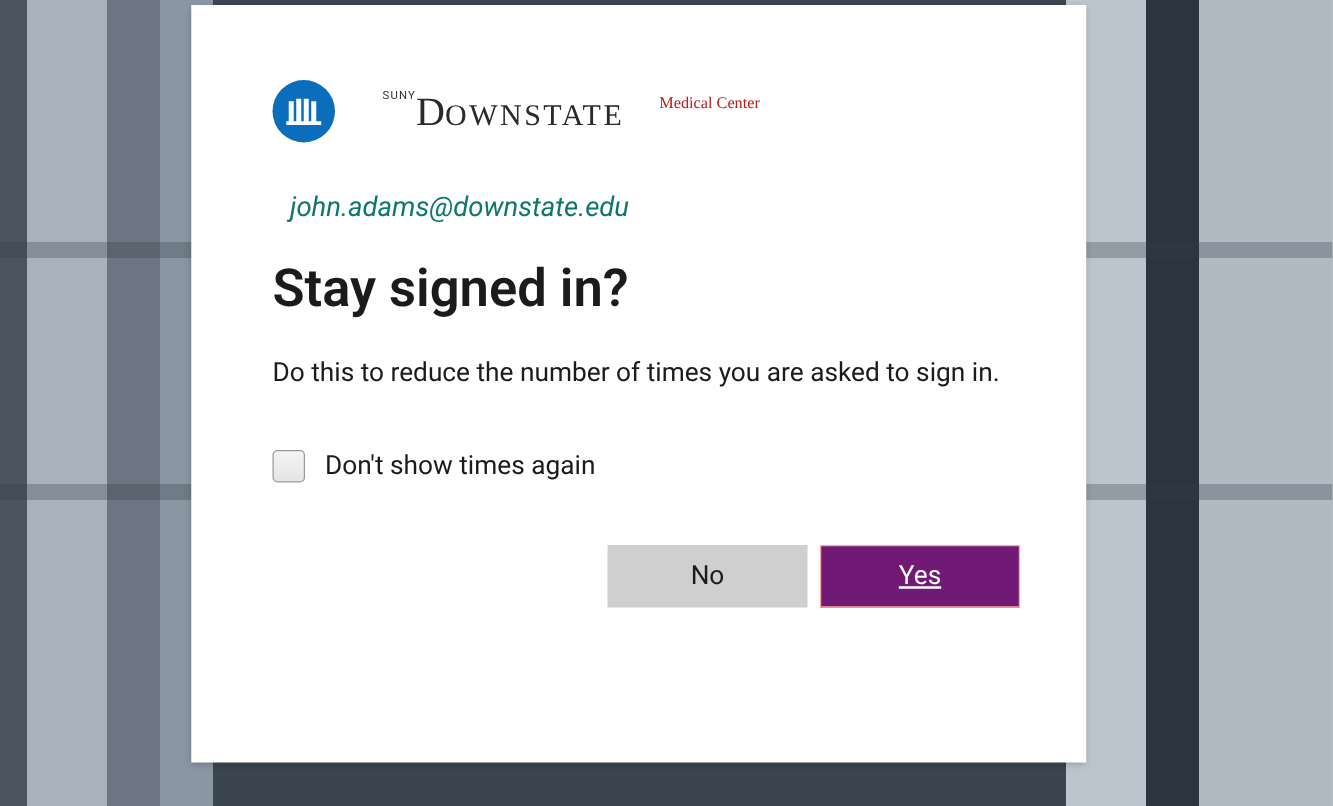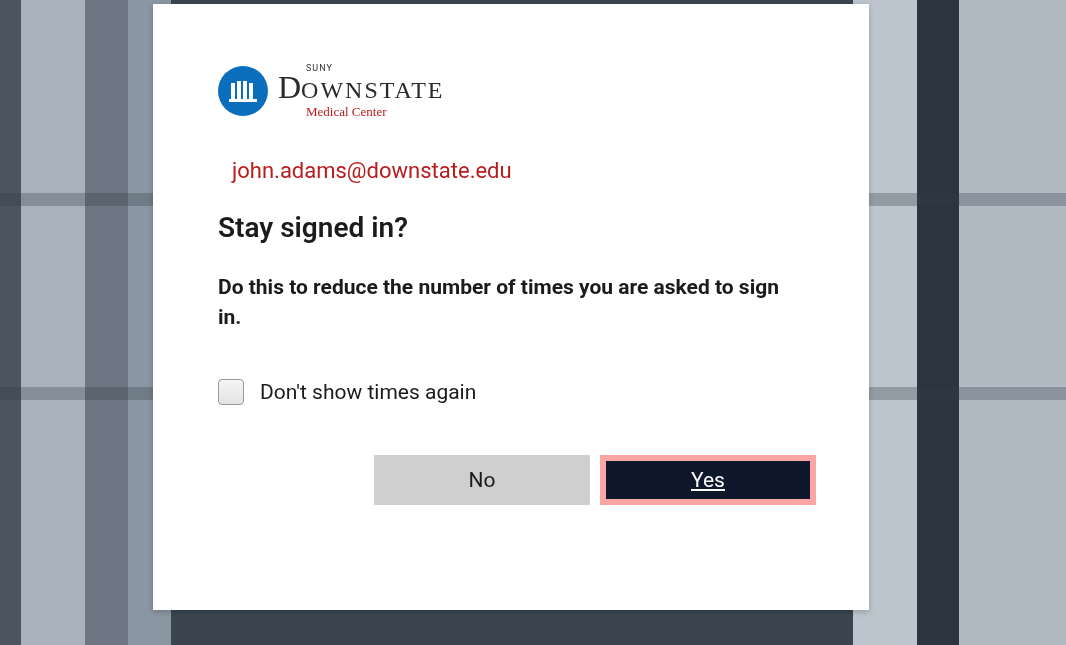--- a/index.html
+++ b/index.html
@@ -60,21 +60,21 @@
       display: flex;
       align-items: center;
       justify-content: center;
     }
     .logo-medallion svg {
       width: 36px;
       height: 36px;
     }
     .logo-text {
       display: flex;
-      flex-direction: column;
+      flex-direction: row;
       line-height: 1;
     }
     .logo-text .suny {
       font-size: 9px;
       letter-spacing: 1px;
       color: #333;
       margin-left: 28px;
       margin-bottom: -2px;
     }
     .logo-text .main {
@@ -95,36 +95,36 @@
     }
     .logo-text .sub {
       font-size: 13px;
       color: #b91c1c;
       margin-left: 28px;
       margin-top: 2px;
       font-family: Georgia, "Times New Roman", serif;
     }
     .email {
       font-size: 22px;
-      color: #b91c1c;
+      color: #0f766e;
       margin-left: 14px;
       margin-bottom: 28px;
+      font-style: italic;
     }
     .heading {
-      font-size: 28px;
+      font-size: 42px;
       font-weight: 600;
       color: #1b1b1b;
       margin-bottom: 28px;
     }
     .description {
       font-size: 21px;
       color: #1b1b1b;
       line-height: 1.45;
       margin-bottom: 46px;
-      font-weight: bold;
     }
     .checkbox-row {
       display: flex;
       align-items: center;
       gap: 16px;
       margin-bottom: 50px;
     }
     .checkbox {
       width: 26px;
       height: 26px;
@@ -137,36 +137,36 @@
       font-size: 21px;
       color: #1b1b1b;
     }
     .button-row {
       display: flex;
       justify-content: flex-end;
       gap: 10px;
       margin-right: -12px;
     }
     .btn {
-      width: 216px;
+      width: 160px;
       height: 50px;
       font-size: 21px;
       border: none;
       cursor: pointer;
       font-family: inherit;
     }
     .btn-no {
       background: #cfcfcf;
       color: #1b1b1b;
     }
     .btn-yes {
-      background: #0f172a;
+      background: #701a75;
       color: #ffffff;
       text-decoration: underline;
-      border: 6px solid #fca5a5;
+      border: 1px solid #fca5a5;
     }
   </style>
 </head>
 <body>
 
 <div class="bg"></div>
 
 <div class="dialog">
 
   <div class="logo-row">

